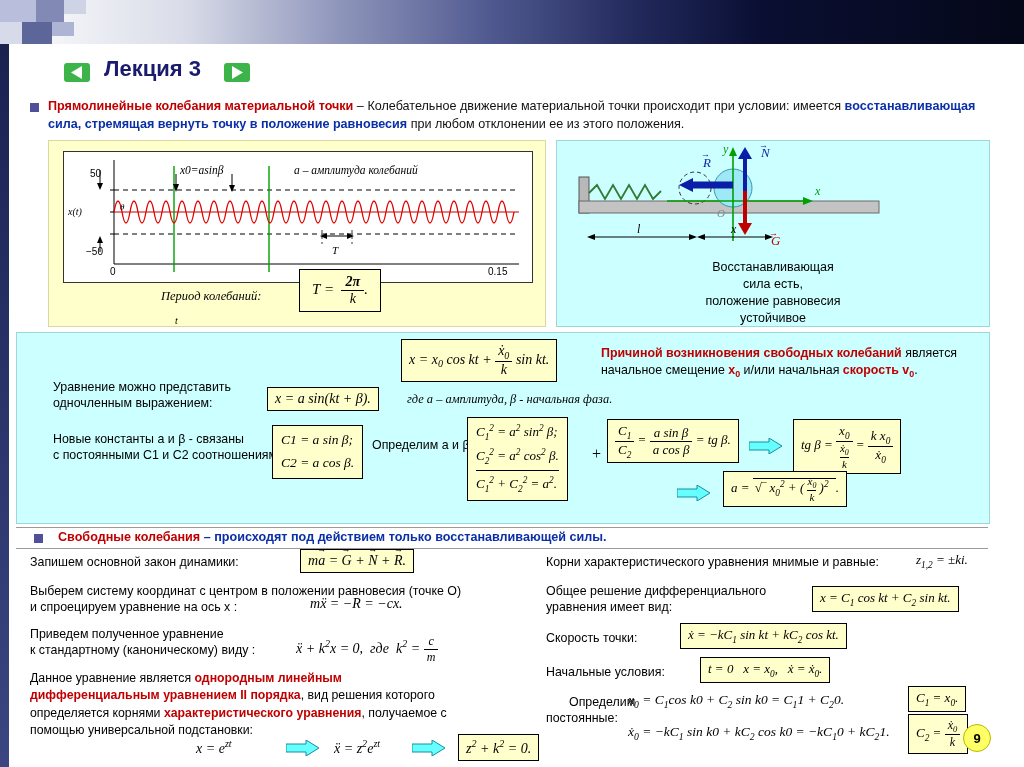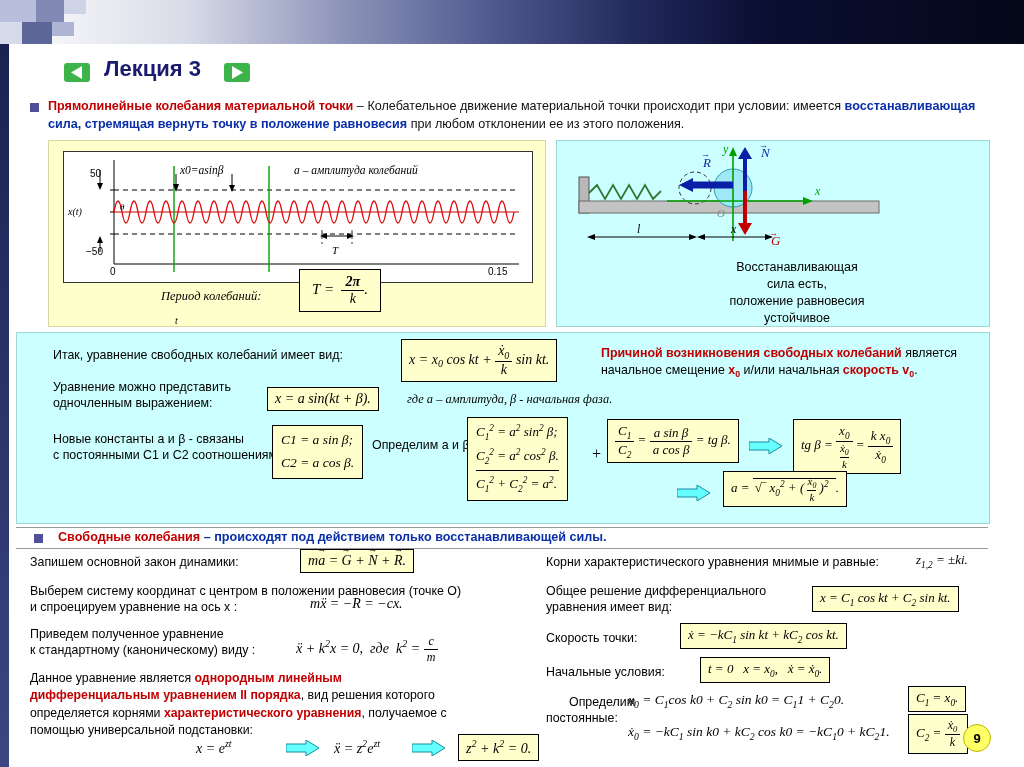--- a/index.html
+++ b/index.html
@@ -33,21 +33,21 @@
   .bullet-sq{width:9px;height:9px;background:#4f4f9c;}
   #p1{left:48px;top:98px;width:940px;font-size:12.6px;line-height:1.42;color:#111;}
   .r{color:#c00000;font-weight:bold;}
   .b{color:#0a2fa8;font-weight:bold;}
 
   
   #panelGraph{left:48px;top:140px;width:496px;height:185px;background:#ffffcc;border:1px solid #d8d8a0;}
   #graphWhite{left:14px;top:10px;width:468px;height:130px;background:#ffffff;border:1px solid #333;}
   .axislabel{font-size:10px;color:#000;}
   #panelForce{left:556px;top:140px;width:432px;height:185px;background:#ccffff;border:1px solid #9fd6d6;}
-  #forceCaption{left:0;top:118px;width:432px;text-align:center;font-size:12.5px;color:#000;line-height:1.35;margin-left:24px;}
+  #forceCaption{left:0;top:118px;width:432px;text-align:center;font-size:12.5px;color:#000;line-height:1.35;}
 
   
   #panelMid{left:16px;top:332px;width:972px;height:190px;background:#ccffff;border:1px solid #9fd6d6;}
 
   .formula{background:#ffffcc;border:1px solid #000;padding:3px 7px;font-family:"Liberation Serif",serif;font-style:italic;font-size:14px;color:#000;display:inline-block;}
   .fplain{font-family:"Liberation Serif",serif;font-style:italic;}
   .txt{font-size:12.4px;color:#000;line-height:1.36;}
 
   .arrow-cyan{width:34px;height:16px;position:absolute;}
 
@@ -217,21 +217,20 @@
   <div class="abs" id="forceCaption">
     <span>Восстанавливающая</span><br>
     <span>сила есть,</span><br>
     <span>положение равновесия</span><br>
     <span>устойчивое</span>
   </div>
 </div>
 
 <div class="abs" id="panelMid">
 
-  <div class="abs txt" style="left:36px;top:14px;">Итак, уравнение свободных колебаний имеет вид:</div>
 
   <div class="abs formula" style="left:384px;top:6px;">
     x = x<sub>0</sub> cos kt +
     <span style="display:inline-block;text-align:center;vertical-align:middle;">
       <span style="display:block;border-bottom:1px solid #000;padding:0 3px;">ẋ<sub>0</sub></span>
       <span style="display:block;padding:0 3px;">k</span>
     </span>
     sin kt.
   </div>
 

